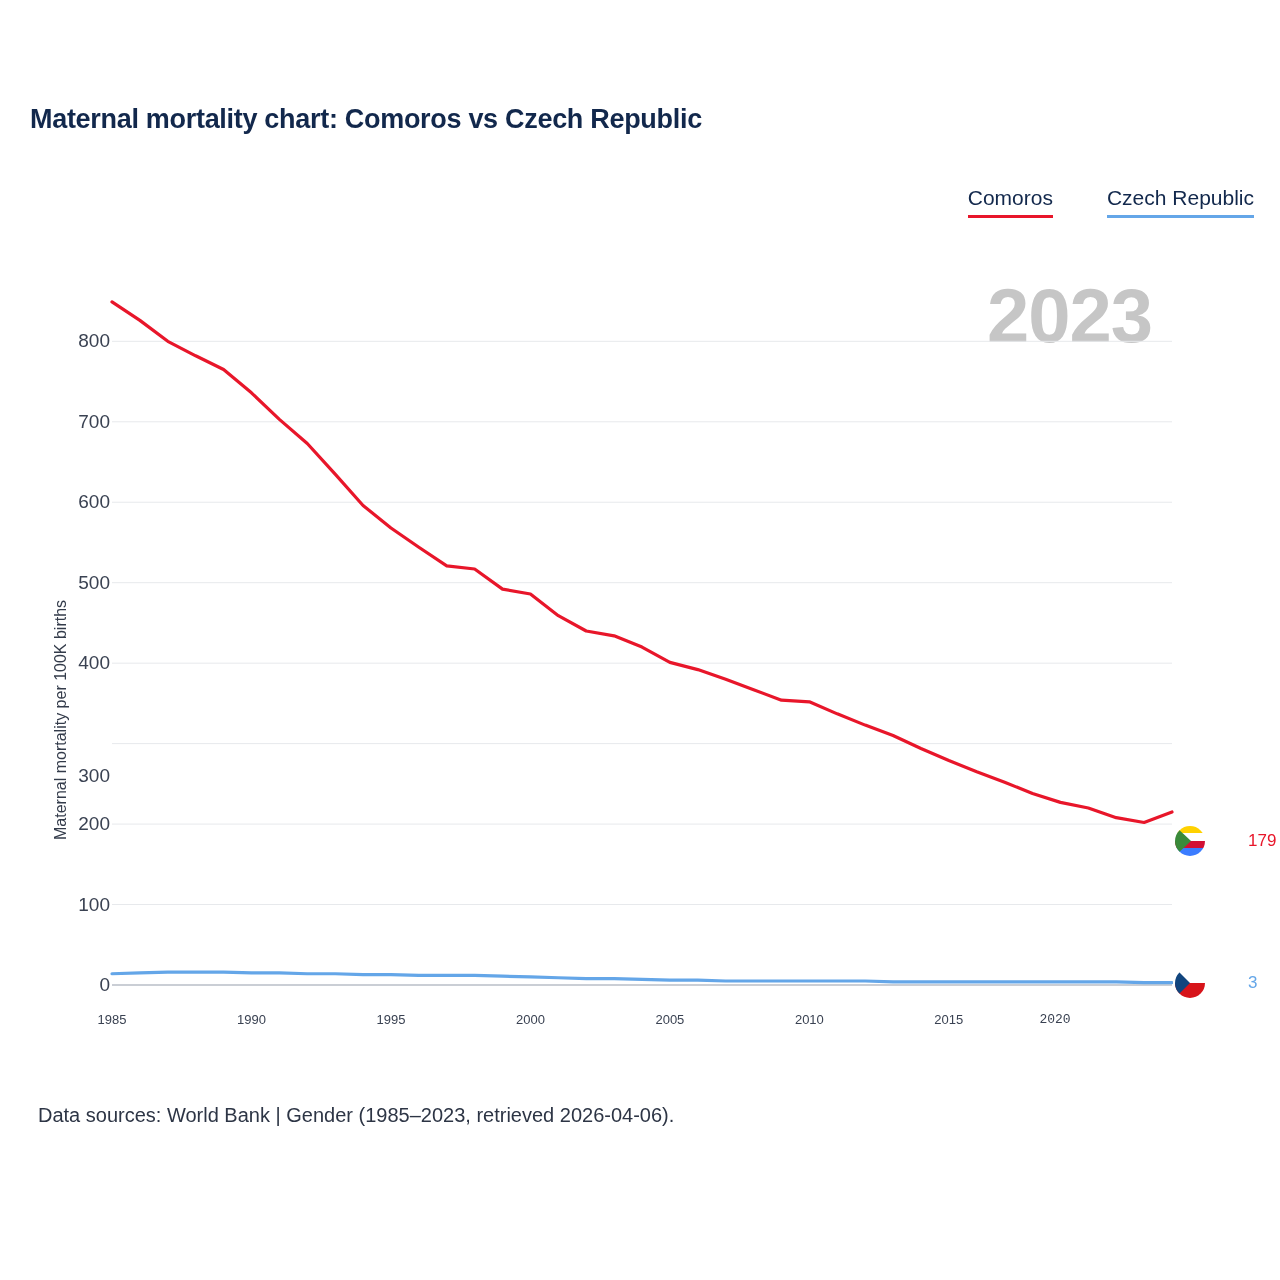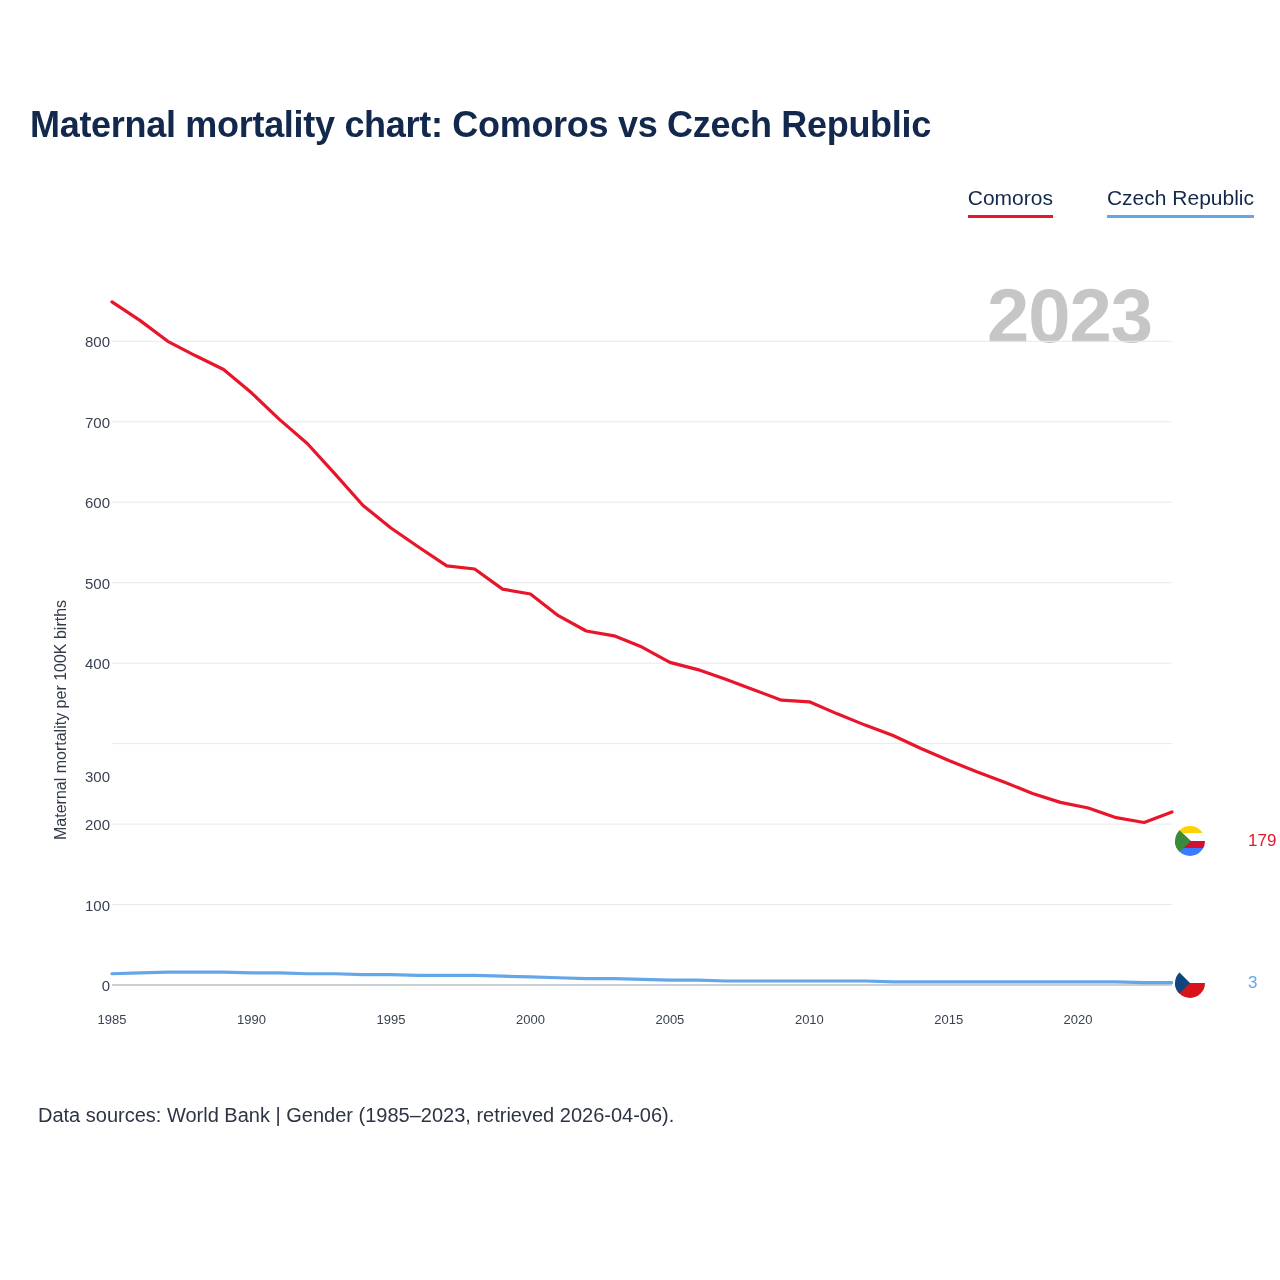--- a/index.html
+++ b/index.html
@@ -12,21 +12,21 @@
     background: #ffffff;
     font-family: "Liberation Sans", sans-serif;
     color: #1b2a4a;
     overflow: hidden;
     position: relative;
   }
   #chart-title {
     position: absolute;
     left: 30px;
     top: 104px;
-    font-size: 36px;
+    font-size: 27px;
     font-weight: bold;
     color: #12284c;
     letter-spacing: -0.3px;
   }
   #legend {
     position: absolute;
     right: 26px;
     top: 186px;
     display: flex;
     gap: 22px;
@@ -70,21 +70,21 @@
     color: #333b4a;
     white-space: nowrap;
   }
   #y-axis-label { left: 52px; top: 840px; }
 
   .y-tick-label {
     position: absolute;
     right: 0;
     width: 60px;
     text-align: right;
-    font-size: 15px;
+    font-size: 19px;
     color: #3a4252;
     transform: translateY(-50%);
   }
   .x-tick-label {
     position: absolute;
     top: 0;
     font-size: 13px;
     color: #3a4252;
     transform: translateX(-50%);
   }
@@ -171,21 +171,21 @@
     <div class="y-tick-label" style="top: 341.322px;">800</div>
   </div>
 <div id="x-ticks">
     <div class="x-tick-label" style="left: 112px;">1985</div>
     <div class="x-tick-label" style="left: 251.474px;">1990</div>
     <div class="x-tick-label" style="left: 390.947px;">1995</div>
     <div class="x-tick-label" style="left: 530.421px;">2000</div>
     <div class="x-tick-label" style="left: 669.895px;">2005</div>
     <div class="x-tick-label" style="left: 809.368px; text-align: center;">2010</div>
     <div class="x-tick-label" style="left: 948.842px;">2015</div>
-    <div class="x-tick-label" style="left: 1078px;">2020</div>
+    <div class="x-tick-label" style="left: 1055px; font-family: Liberation Mono, monospace;">2020</div>
   </div>
 
 <svg id="plot-area" viewBox="0 0 1280 1280" width="1280" height="1280">
   <g id="gridlines">
       <line x1="112" x2="1172" y1="985" y2="985" stroke="#b9bec7" stroke-width="1.5"></line>
       <line x1="112" x2="1172" y1="904.5402298850574" y2="904.5402298850574" stroke="#e7e9ec" stroke-width="1"></line>
       <line x1="112" x2="1172" y1="824.0804597701149" y2="824.0804597701149" stroke="#e7e9ec" stroke-width="1"></line>
       <line x1="112" x2="1172" y1="743.6206896551723" y2="743.6206896551723" stroke="#e7e9ec" stroke-width="1"></line>
       <line x1="112" x2="1172" y1="663.1609195402299" y2="663.1609195402299" stroke="#e7e9ec" stroke-width="1"></line>
       <line x1="112" x2="1172" y1="582.7011494252874" y2="582.7011494252874" stroke="#e7e9ec" stroke-width="1"></line>

